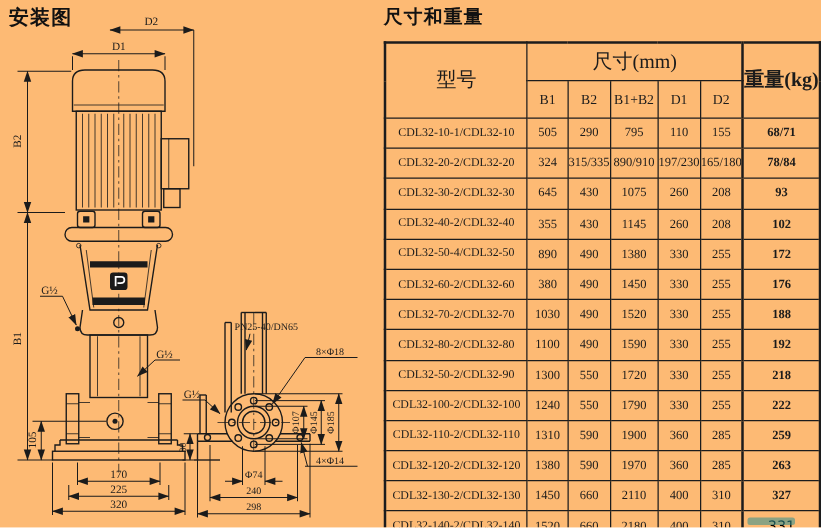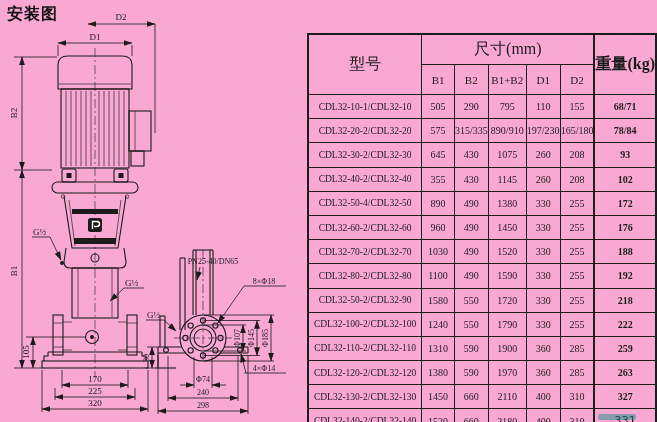--- a/index.html
+++ b/index.html
@@ -1,16 +1,16 @@
 <!DOCTYPE html>
 <html><head>
 <meta charset="utf-8">
 <style>
   html,body{margin:0;padding:0;background:#fff;}
-  #page{position:relative;width:657px;height:422px;background:#f9a8d4;overflow:hidden;
+  #page{position:relative;width:657px;height:422px;background:#fdba74;overflow:hidden;
         font-family:"Liberation Serif",serif;color:#1b1b1b;}
   .sec-title{position:absolute;font-family:"Liberation Sans",sans-serif;font-weight:bold;
              font-size:16px;color:#111;letter-spacing:1px;}
   #t-left{left:7px;top:4px;}
   #t-right{left:307px;top:4px;font-size:15px;}
   
   #drawing{position:absolute;left:0;top:0;}
   .ol{stroke:#1b1b1b;stroke-width:1.1;fill:none;}
   .thin{stroke:#1b1b1b;stroke-width:0.65;fill:none;}
   .cl{stroke:#1b1b1b;stroke-width:0.6;fill:none;stroke-dasharray:9 3 2 3;}
@@ -31,20 +31,21 @@
   td.clean-weight{font-family:"DejaVu Sans",sans-serif;font-size:11.5px;color:#000;font-weight:500;}
   #artifact{position:absolute;left:598px;top:414px;width:38px;height:6px;
             background:#2e8f8f;opacity:.55;border-radius:2px;}
 </style>
 </head>
 <body>
 
 <div id="page">
 
   <div id="t-left" class="sec-title">安装图</div>
+  <div id="t-right" class="sec-title">尺寸和重量</div>
 
   <svg id="drawing" width="305" height="422" viewBox="0 0 305 422" xmlns="http://www.w3.org/2000/svg">
     <defs>
       <marker id="ah" viewBox="0 0 10 8" refX="9.5" refY="4" markerWidth="9" markerHeight="7" orient="auto-start-reverse" markerUnits="userSpaceOnUse">
         <path d="M0,0.6 L10,4 L0,7.4 Z" fill="#1b1b1b"></path>
       </marker>
     </defs>
 
     <g>
       <line class="cl" x1="95" y1="48" x2="95" y2="378"></line>
@@ -306,21 +307,21 @@
             <td class="model-cell">CDL32-10-1/CDL32-10</td>
             <td>505</td>
             <td>290</td>
             <td>795</td>
             <td>110</td>
             <td>155</td>
             <td>68/71</td>
           </tr>
           <tr>
             <td class="model-cell">CDL32-20-2/CDL32-20</td>
-            <td>575</td>
+            <td>324</td>
             <td>315/335</td>
             <td>890/910</td>
             <td>197/230</td>
             <td>165/180</td>
             <td>78/84</td>
           </tr>
           <tr>
             <td class="model-cell">CDL32-30-2/CDL32-30</td>
             <td>645</td>
             <td>430</td>
@@ -342,21 +343,21 @@
             <td class="model-cell">CDL32-50-4/CDL32-50</td>
             <td>890</td>
             <td>490</td>
             <td>1380</td>
             <td>330</td>
             <td>255</td>
             <td>172</td>
           </tr>
           <tr>
             <td class="model-cell">CDL32-60-2/CDL32-60</td>
-            <td>960</td>
+            <td>380</td>
             <td>490</td>
             <td>1450</td>
             <td>330</td>
             <td>255</td>
             <td>176</td>
           </tr>
           <tr>
             <td class="model-cell">CDL32-70-2/CDL32-70</td>
             <td>1030</td>
             <td>490</td>
@@ -369,21 +370,21 @@
             <td class="model-cell">CDL32-80-2/CDL32-80</td>
             <td>1100</td>
             <td>490</td>
             <td>1590</td>
             <td>330</td>
             <td>255</td>
             <td>192</td>
           </tr>
           <tr>
             <td class="model-cell">CDL32-50-2/CDL32-90</td>
-            <td>1580</td>
+            <td>1300</td>
             <td>550</td>
             <td>1720</td>
             <td>330</td>
             <td>255</td>
             <td>218</td>
           </tr>
           <tr>
             <td class="model-cell">CDL32-100-2/CDL32-100</td>
             <td>1240</td>
             <td>550</td>

